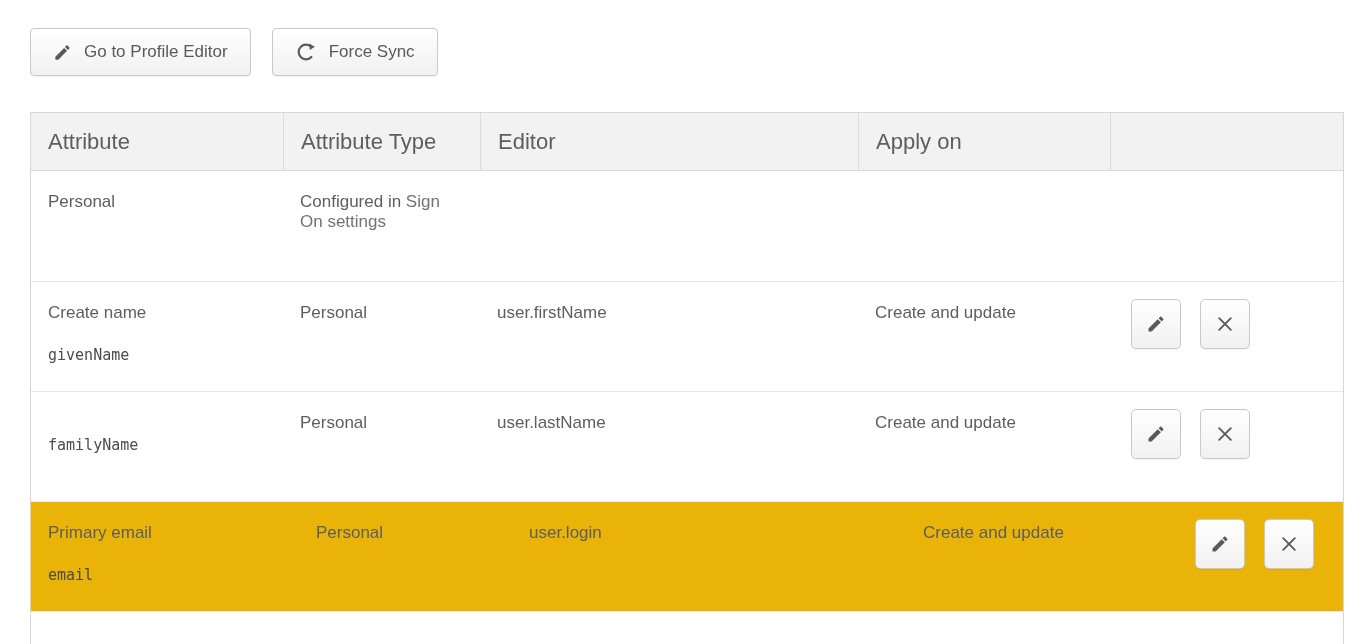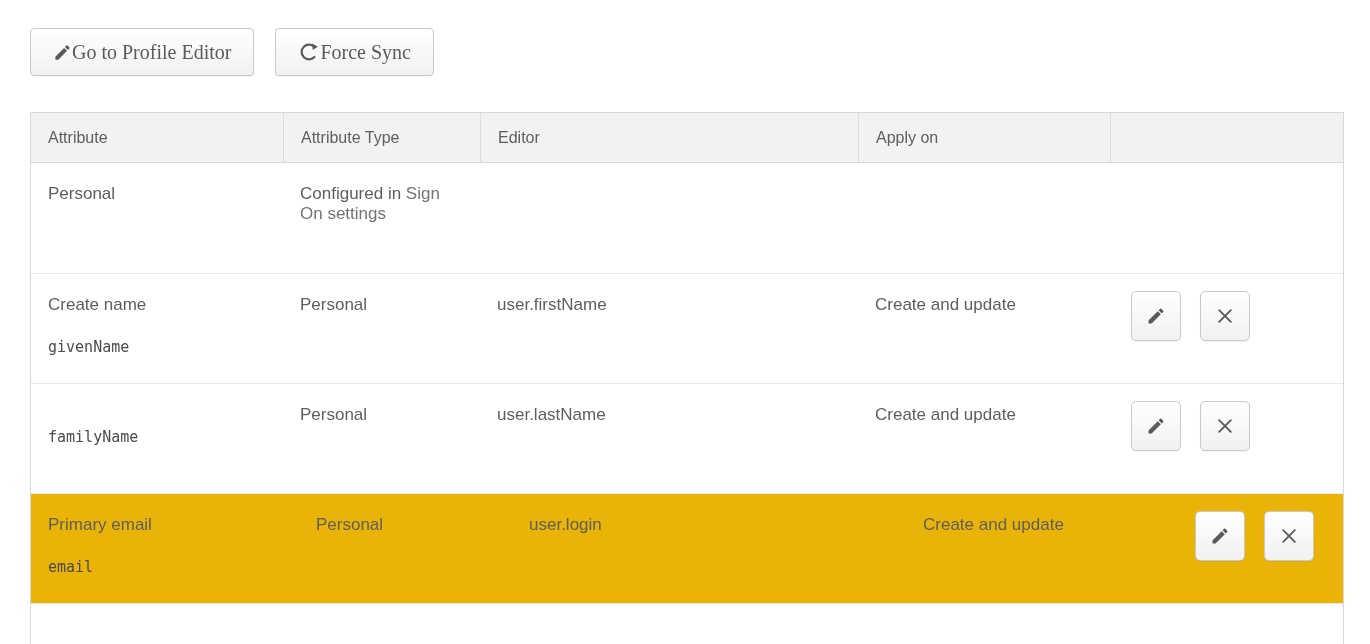--- a/index.html
+++ b/index.html
@@ -11,51 +11,50 @@
   }
   
   .toolbar {
     display: flex;
     gap: 21px;
     padding: 28px 0 0 30px;
   }
   .btn {
     display: inline-flex;
     align-items: center;
-    gap: 0;
+    gap: 12px;
     height: 48px;
     padding: 0 22px;
     border: 1px solid #c9c9c9;
     border-radius: 4px;
     background: linear-gradient(#ffffff, #f1f1f1);
     box-shadow: 0 1px 1px rgba(0,0,0,0.05);
     color: #5a5a5a;
-    font-size: 20px;
+    font-size: 17px;
     cursor: pointer;
-    font-family: Liberation Serif, serif;
   }
   .btn svg { flex: 0 0 auto; }
   
   .table {
     width: 1314px;
     margin: 36px 0 0 30px;
     border: 1px solid #d7d7d7;
     border-bottom: none;
   }
   .grid-cols {
     display: grid;
     grid-template-columns: 252px 197px 378px 252px 1fr;
   }
   .thead {
     background: #f2f2f2;
     border-bottom: 1px solid #d9d9d9;
   }
   .th {
     padding: 16px 17px 15px 17px;
-    font-size: 16px;
+    font-size: 22px;
     color: #5e5e5e;
     white-space: nowrap;
   }
   .th + .th { border-left: 1px solid #dcdcdc; }
   .row {
     min-height: 110px;
     background: #ffffff;
   }
   .row + .row { border-top: 1px solid #e8e8e8; }
   .row.tinted { background: #eab308; gap: 16px; }

